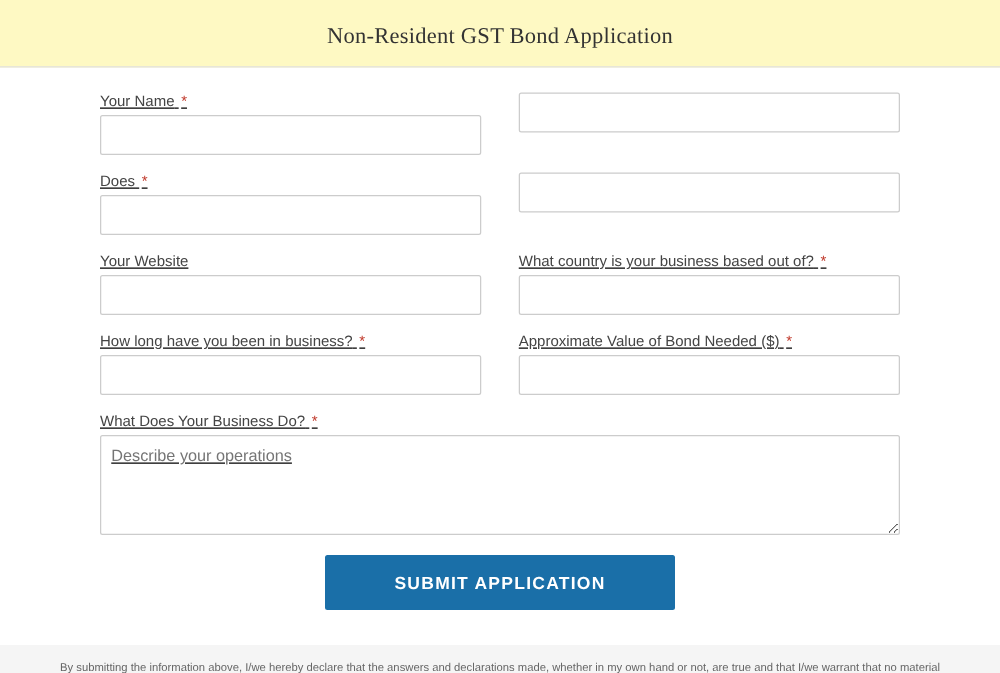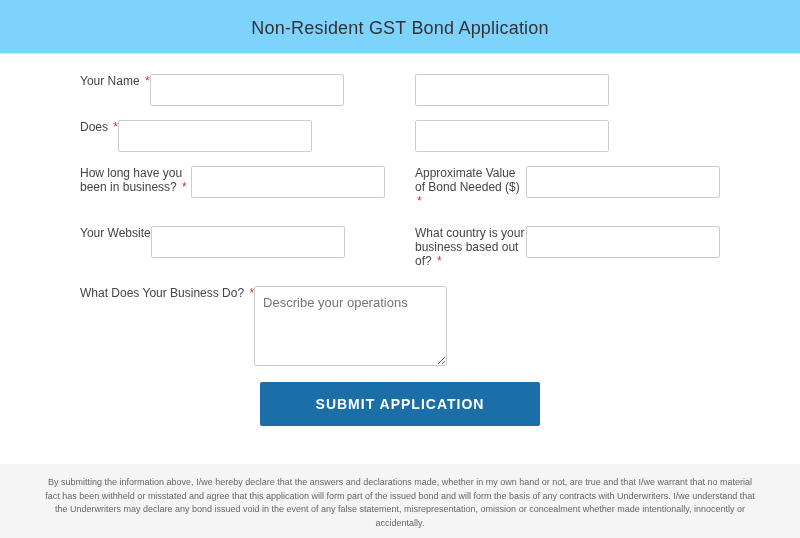--- a/index.html
+++ b/index.html
@@ -18,24 +18,25 @@
 
     .page-wrapper {
       background: #fff;
       width: 800px;
       min-height: 538px;
       display: flex;
       flex-direction: column;
     }
 
     .header {
-      background-color: #7dd3fc;
+      background-color: #fef9c3;
       text-align: center;
       padding: 18px 0 14px;
       border-bottom: 1px solid #e0e0e0;
+      font-family: Liberation Serif, serif;
     }
 
     .header h1 {
       font-size: 18px;
       font-weight: 400;
       color: #333;
       letter-spacing: 0.2px;
     }
 
     .form-container {
@@ -45,21 +46,22 @@
 
     .form-row {
       display: flex;
       gap: 30px;
       margin-bottom: 14px;
     }
 
     .form-group {
       flex: 1;
       display: flex;
-      flex-direction: row;
+      flex-direction: column;
+      text-decoration: underline;
     }
 
     .form-group.full-width {
       flex: 1;
     }
 
     .form-group label {
       font-size: 12px;
       color: #444;
       margin-bottom: 4px;
@@ -160,42 +162,42 @@
         <input type="text" style="">
       </div>
       <div class="form-group">
         <input type="text" style="">
       </div>
     </div>
 
     <div class="form-row">
       <div class="form-group">
         <label>
+          <span>Your Website</span>
+        </label>
+        <input type="text" style="">
+      </div>
+      <div class="form-group">
+        <label>
+          <span>What country is your business based out of?</span> <span class="required">*</span>
+        </label>
+        <input type="text" style="">
+      </div>
+    </div>
+
+    <div class="form-row">
+      <div class="form-group">
+        <label>
           <span>How long have you been in business?</span> <span class="required">*</span>
         </label>
         <input type="text" style="">
       </div>
       <div class="form-group">
         <label>
           <span>Approximate Value of Bond Needed ($)</span> <span class="required">*</span>
-        </label>
-        <input type="text" style="">
-      </div>
-    </div>
-
-    <div class="form-row">
-      <div class="form-group">
-        <label>
-          <span>Your Website</span>
-        </label>
-        <input type="text" style="">
-      </div>
-      <div class="form-group">
-        <label>
-          <span>What country is your business based out of?</span> <span class="required">*</span>
         </label>
         <input type="text" style="">
       </div>
     </div>
 
     <div class="form-row textarea-row">
       <div class="form-group full-width">
         <label>
           <span>What Does Your Business Do?</span> <span class="required">*</span>
         </label>

